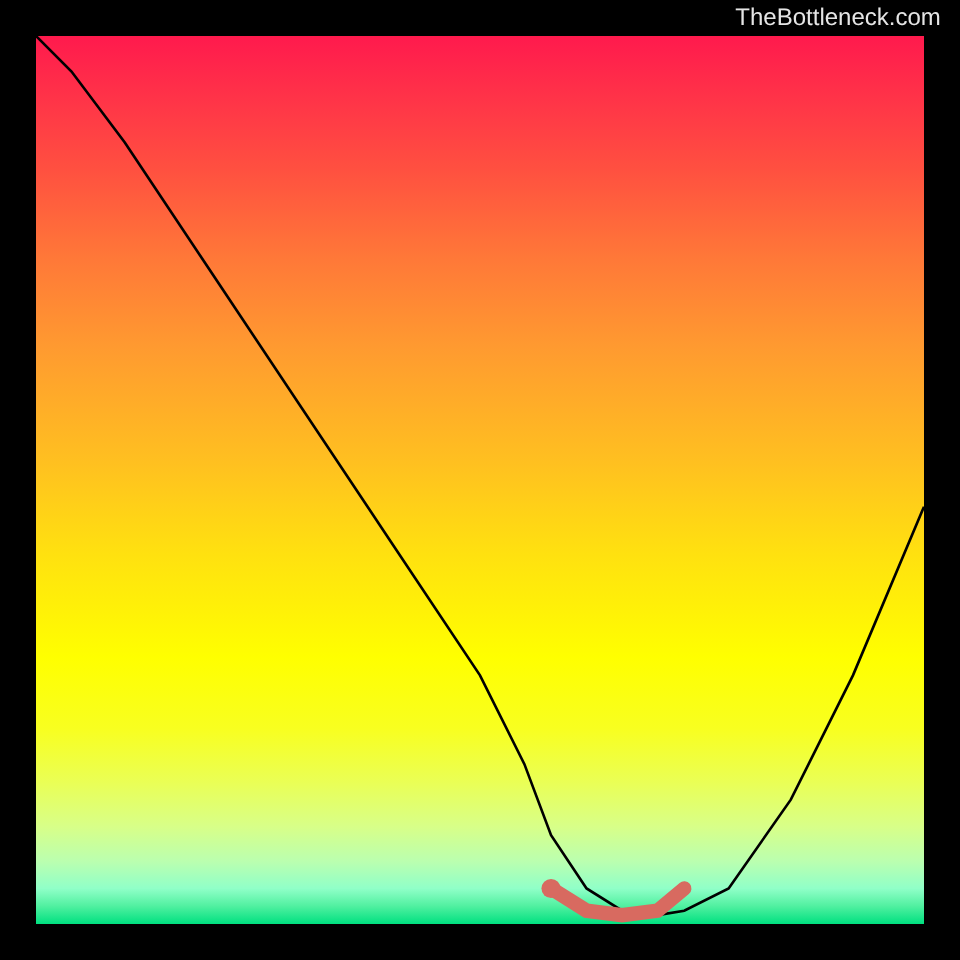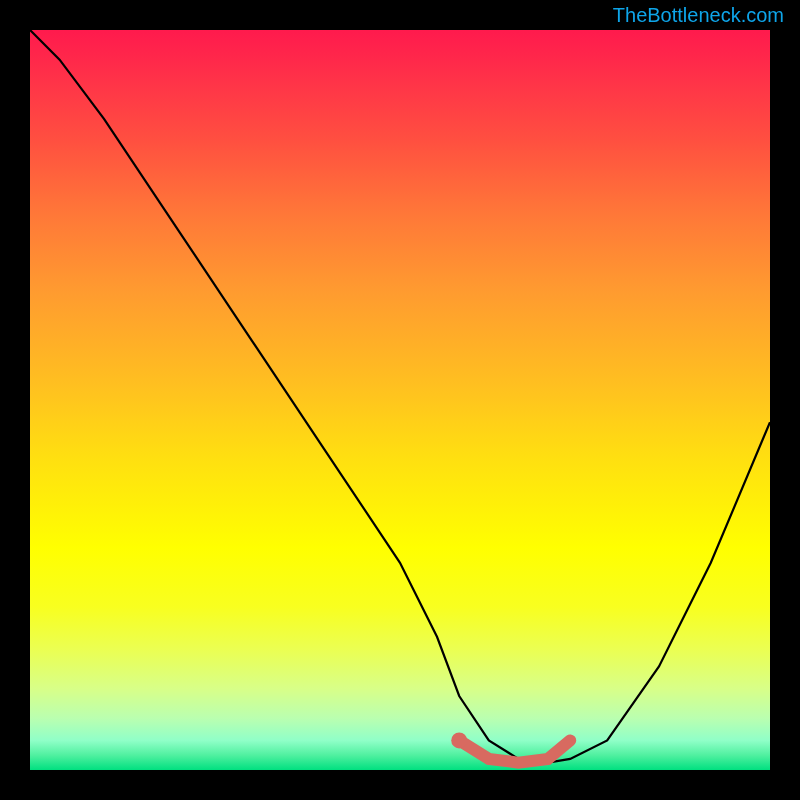--- a/index.html
+++ b/index.html
@@ -8,21 +8,21 @@
     width: 800px;
     height: 800px;
     background: #000;
     position: relative;
     font-family: Arial, sans-serif;
   }
   .watermark {
     position: absolute;
     top: 4px;
     right: 16px;
-    color: #0ea5e9;
+    color: #e5e5e5;
     font-size: 20px;
     z-index: 10;
   }
   .plot-area {
     position: absolute;
     left: 30px;
     top: 30px;
     width: 740px;
     height: 740px;
   }

